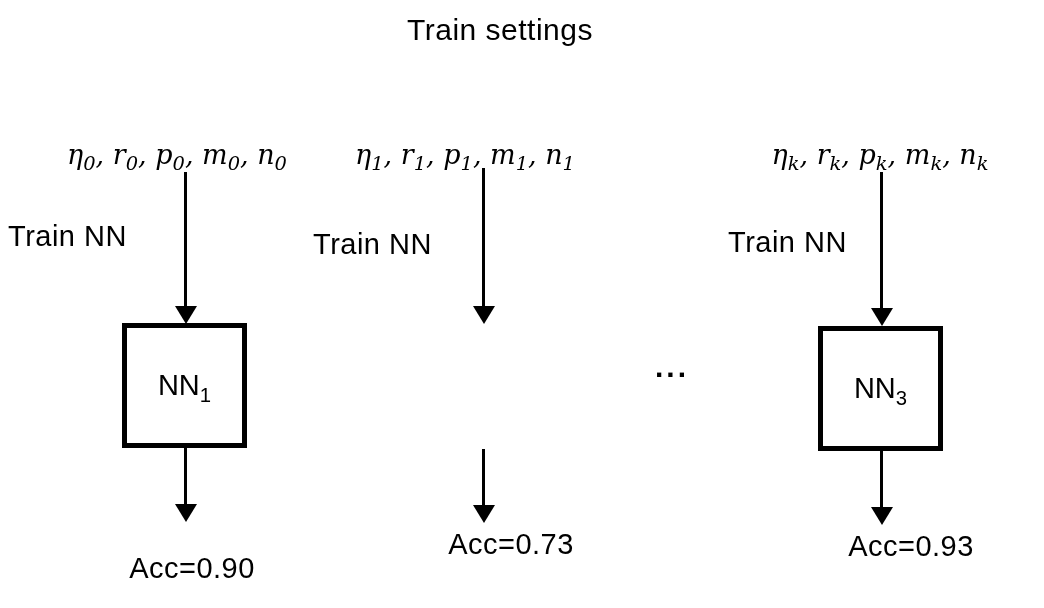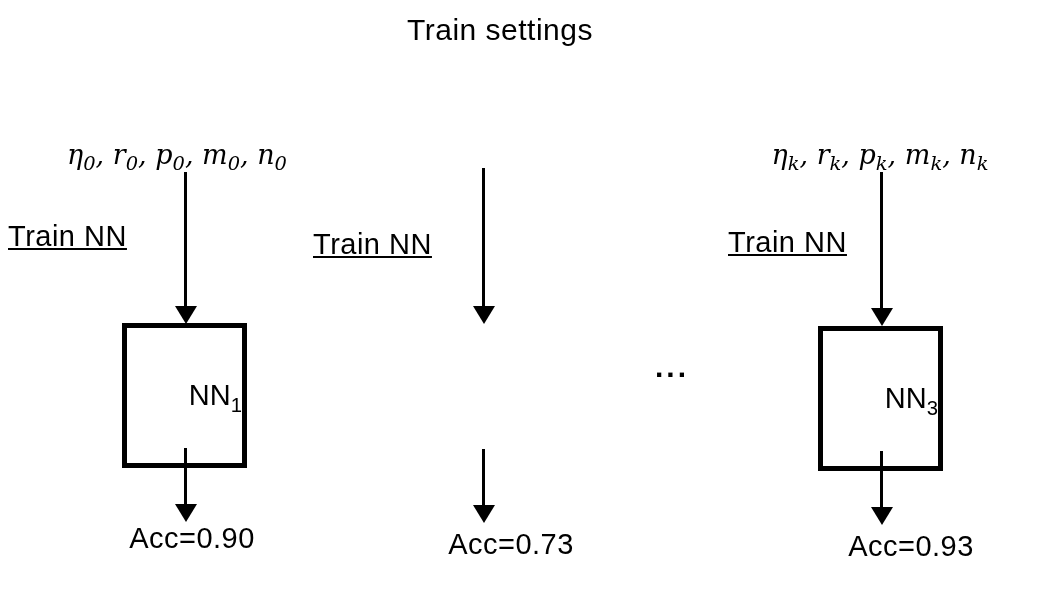--- a/index.html
+++ b/index.html
@@ -12,24 +12,24 @@
     position:absolute; left:300px; top:13px; width:400px; text-align:center;
     font-size:30px; letter-spacing:0.5px;
   }
   .params {
     position:absolute; width:300px; text-align:center;
     font-family:"DejaVu Serif", serif; font-style:italic; font-size:27px;
     white-space:nowrap;
     margin-top:13px;
   }
   .params sub { font-size:0.72em; line-height:0; }
-  .train { position:absolute; font-size:29px; letter-spacing:0.5px; white-space:nowrap;text-decoration:underline; }
+  .train { position:absolute; font-size:29px; letter-spacing:0.5px; white-space:nowrap; }
   .nnbox {
-    position:absolute; width:125px; height:145px; box-sizing:border-box;
-    border:5px solid var(--ink); display:flex; align-items:center; justify-content:flex-end;
+    position:absolute; width:125px; height:125px; box-sizing:border-box;
+    border:5px solid var(--ink); display:flex; align-items:center; justify-content:center;
     font-size:29px; background:var(--bg);
   }
   .nnbox sub { font-size:0.7em; line-height:0; }
   .vline { position:absolute; width:3px; background:var(--ink); }
   .ahead {
     position:absolute; width:0; height:0;
     border-left:11px solid transparent; border-right:11px solid transparent;
     border-top:18px solid var(--ink);
   }
   .acc { position:absolute; width:300px; text-align:center; font-size:29px; letter-spacing:0.5px; white-space:nowrap; }
@@ -47,22 +47,23 @@
   <div class="vline" style="left:184px;top:172px;height:136px"></div>
   <div class="ahead" style="left:174.5px;top:306px"></div>
   <div class="train" style="left:8px;top:220px">Train NN</div>
 
   <div class="nnbox" style="left:122px;top:323px">
       <span><span>NN</span><sub>1</sub></span>
     </div>
 
   <div class="vline" style="left:184px;top:448px;height:58px"></div>
   <div class="ahead" style="left:174.5px;top:504px"></div>
-  <div class="acc" style="left:42px;top:522px">Acc=0.90</div>
+  <div class="acc" style="left:42px;top:552px">Acc=0.90</div>
 
+  <div class="params" style="left:315px;top:126px"><span>η</span><sub>1</sub><span>, </span><span>r</span><sub>1</sub><span>, </span><span>p</span><sub>1</sub><span>, </span><span>m</span><sub>1</sub><span>, </span><span>n</span><sub>1</sub></div>
 
   <div class="vline" style="left:482px;top:168px;height:140px"></div>
   <div class="ahead" style="left:472.5px;top:306px"></div>
   <div class="train" style="left:313px;top:228px">Train NN</div>
 
 
   <div class="vline" style="left:482px;top:449px;height:58px"></div>
   <div class="ahead" style="left:472.5px;top:505px"></div>
   <div class="acc" style="left:361px;top:528px">Acc=0.73</div>
 

